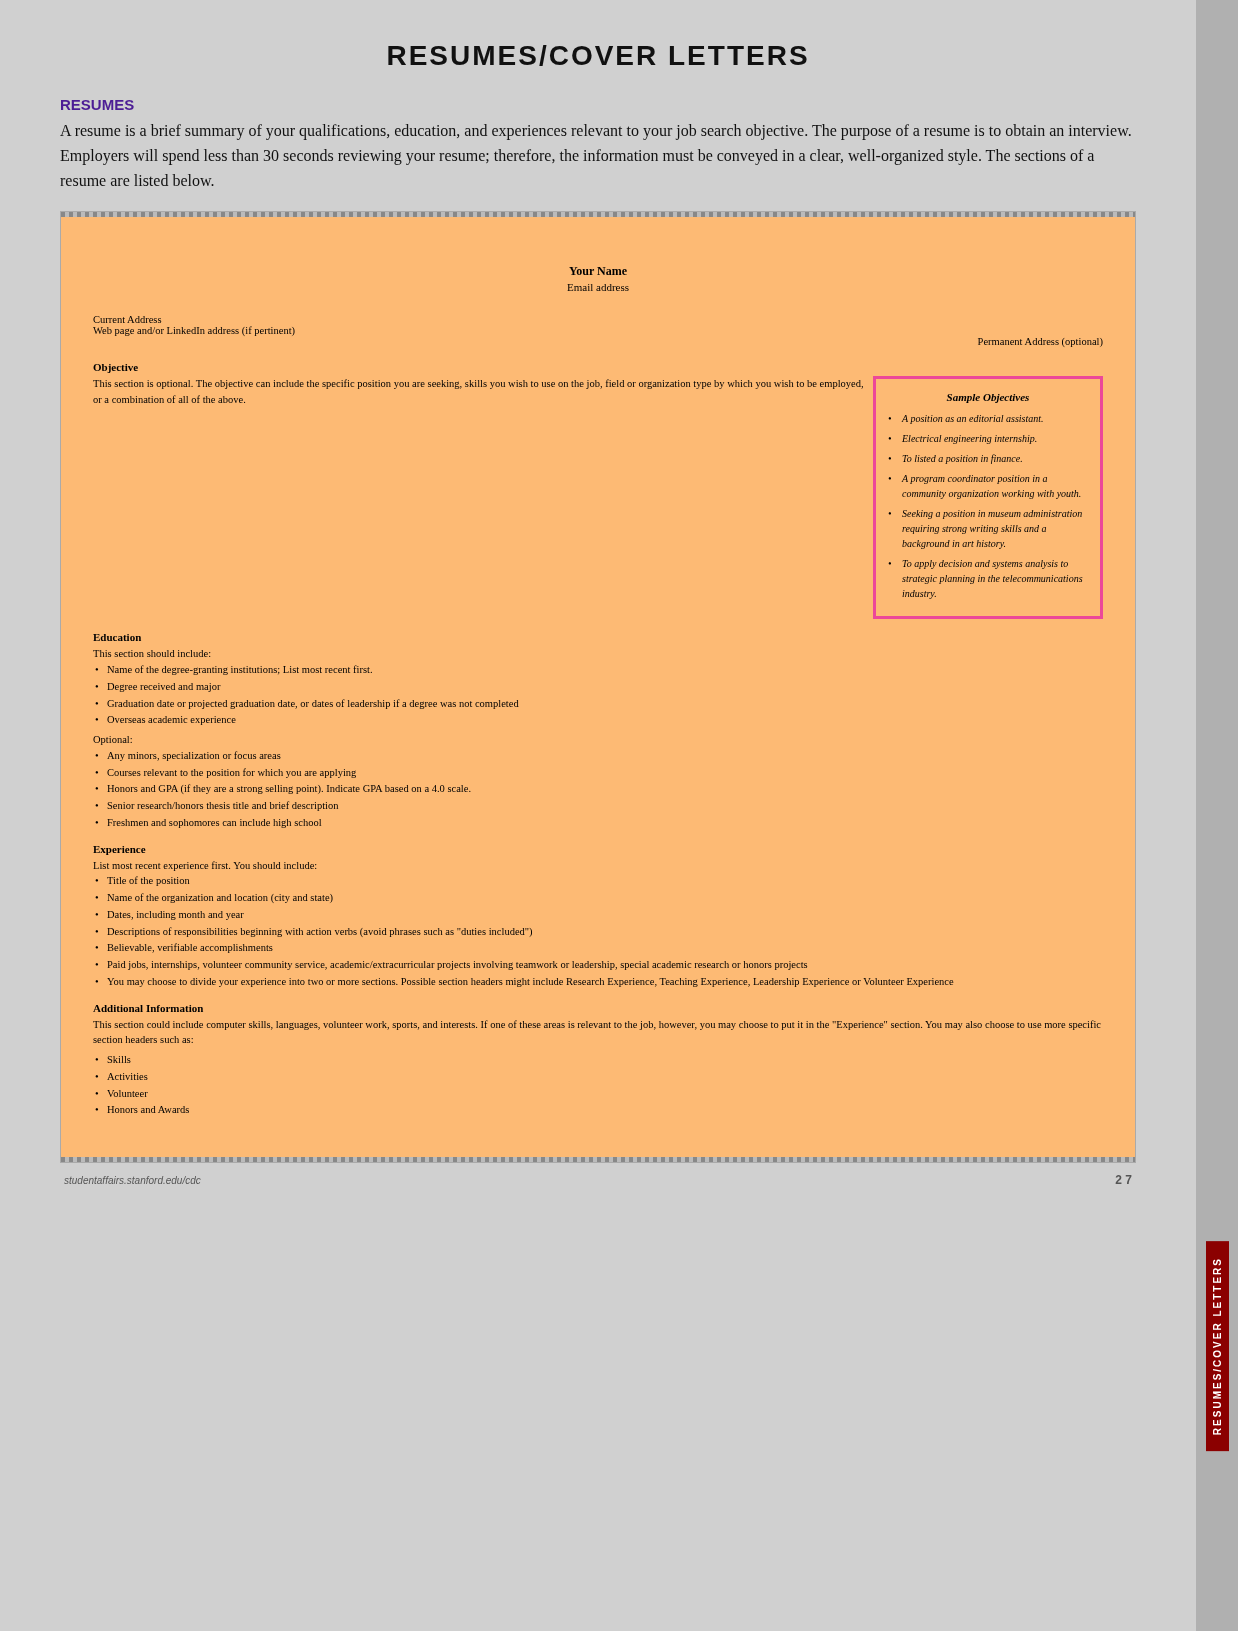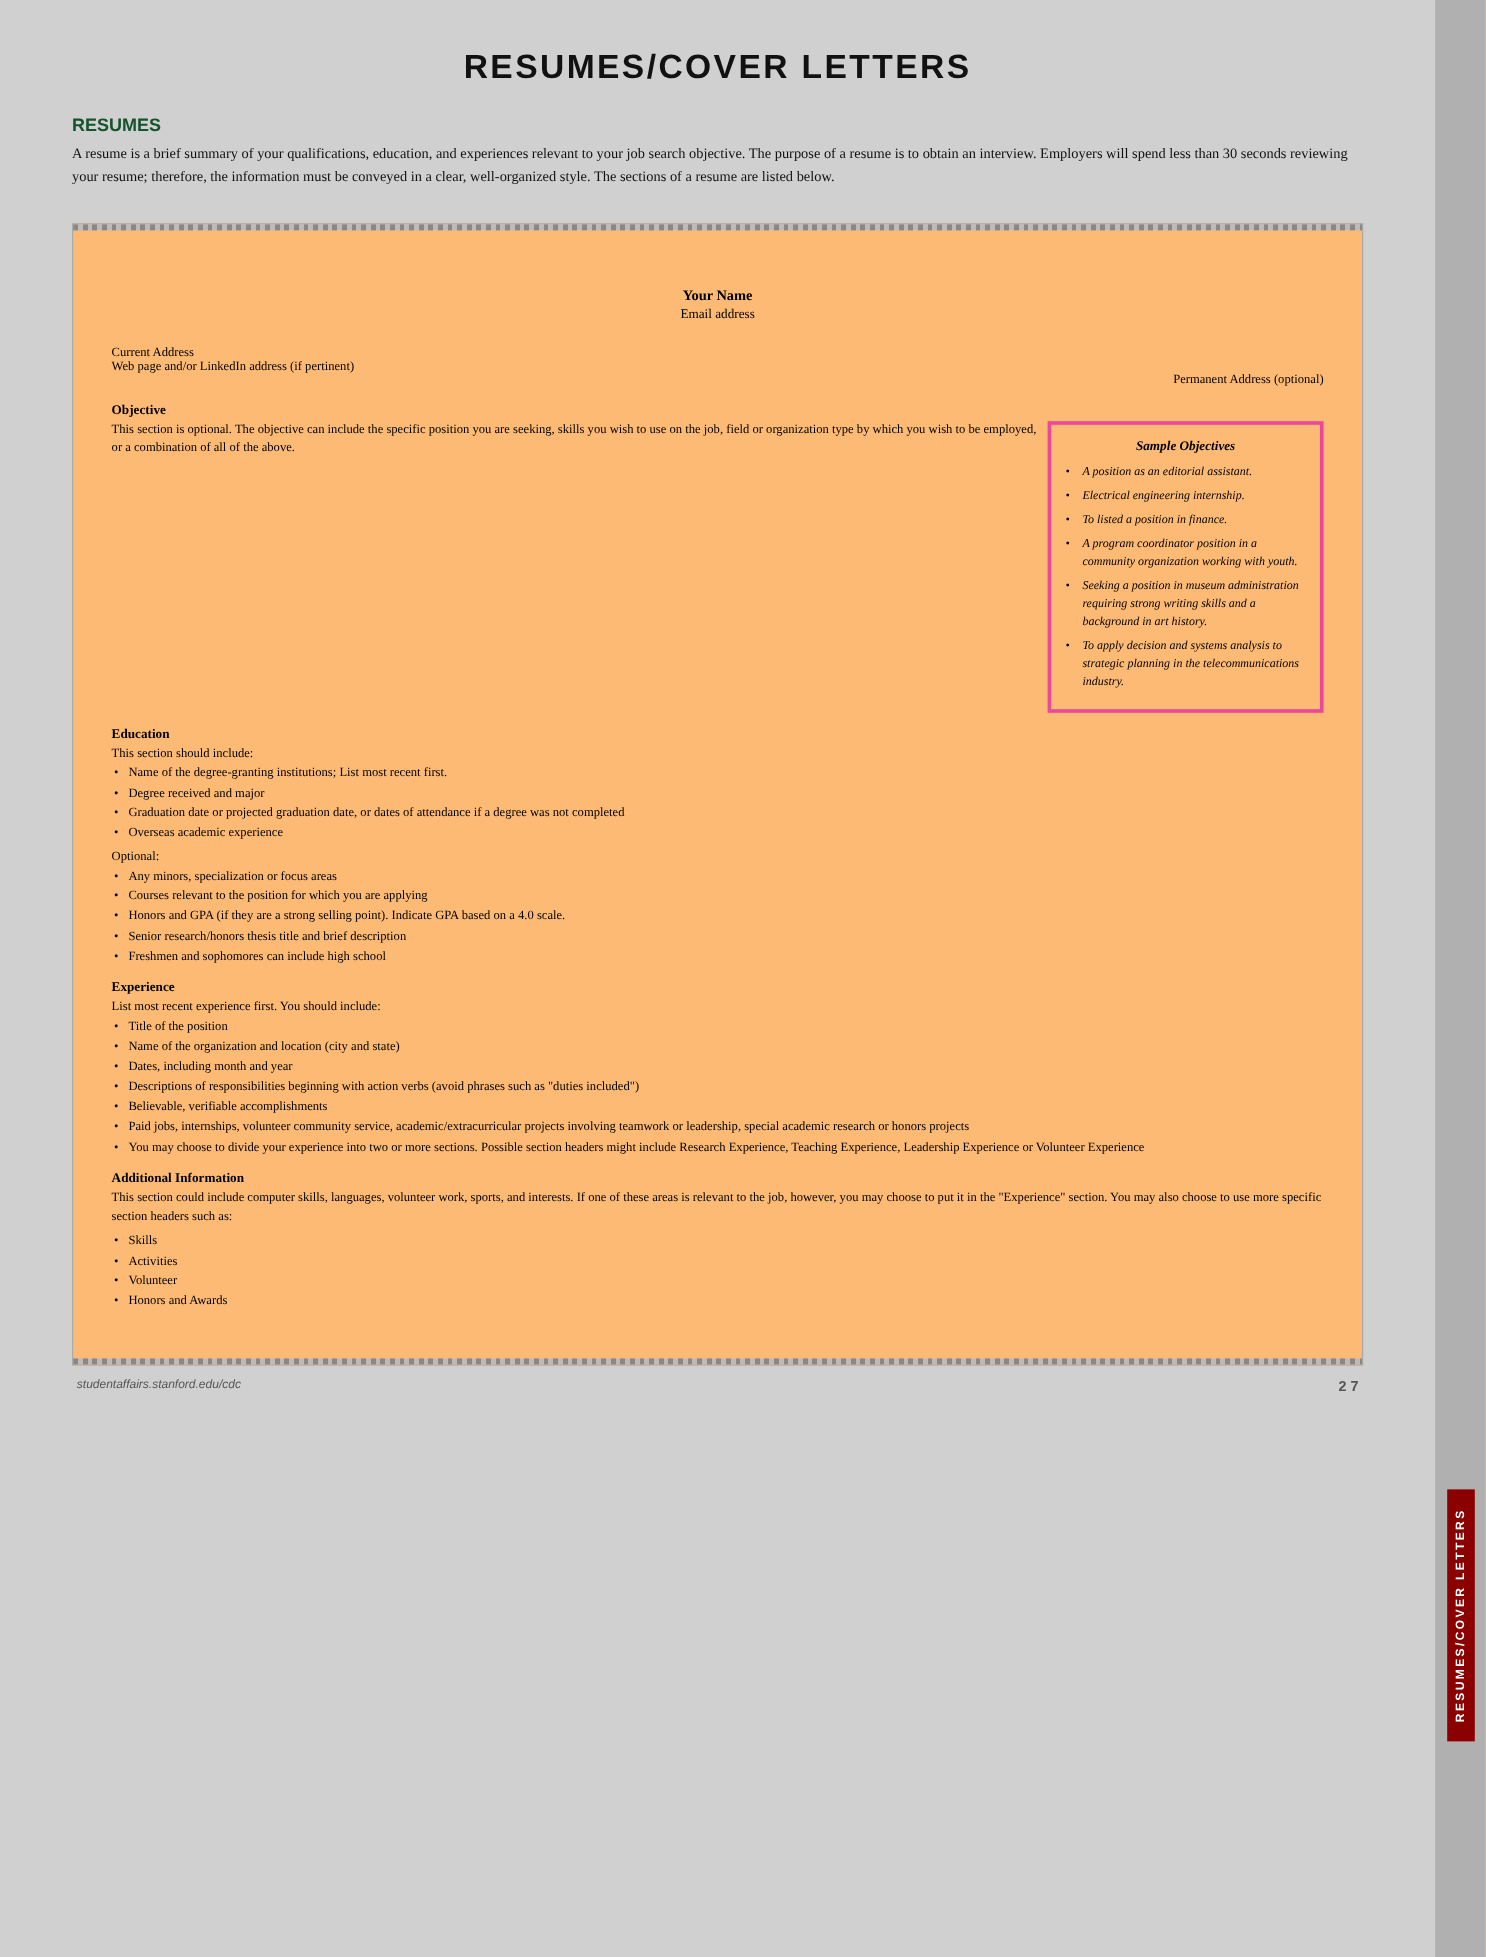--- a/index.html
+++ b/index.html
@@ -53,28 +53,28 @@
       margin-bottom: 24px;
       margin-top: 10px;
       color: #111;
     }
 
     .section-heading {
       font-size: 15px;
       font-weight: bold;
       font-family: Arial, sans-serif;
       margin-bottom: 6px;
-      color: #14532d;
+      color: #4c1d95;
     }
 
     .intro-text {
-      font-size: 12px;
+      font-size: 16px;
       line-height: 1.55;
       color: #111;
-      margin-bottom: 30px;
+      margin-bottom: 18px;
     }
 
     
     .resume-box {
       background: #fdba74;
       border: 1px solid #aaa;
       padding: 44px 32px 32px 32px;
       position: relative;
       margin-bottom: 10px;
     }
@@ -277,21 +277,21 @@
       </div>
     </div>
 
     <div class="resume-section">
       <div class="resume-section-title">Education</div>
       <div class="resume-section-body">
         <div>This section should include:</div>
         <ul>
           <li>Name of the degree-granting institutions; List most recent first.</li>
           <li>Degree received and major</li>
-          <li>Graduation date or projected graduation date, or dates of attendance if a degree was not completed</li>
+          <li>Graduation date or projected graduation date, or dates of leadership if a degree was not completed</li>
           <li>Overseas academic experience</li>
         </ul>
         <div style="margin-top:4px;">Optional:</div>
         <ul>
           <li>Any minors, specialization or focus areas</li>
           <li>Courses relevant to the position for which you are applying</li>
           <li>Honors and GPA (if they are a strong selling point). Indicate GPA based on a 4.0 scale.</li>
           <li>Senior research/honors thesis title and brief description</li>
           <li>Freshmen and sophomores can include high school</li>
         </ul>

